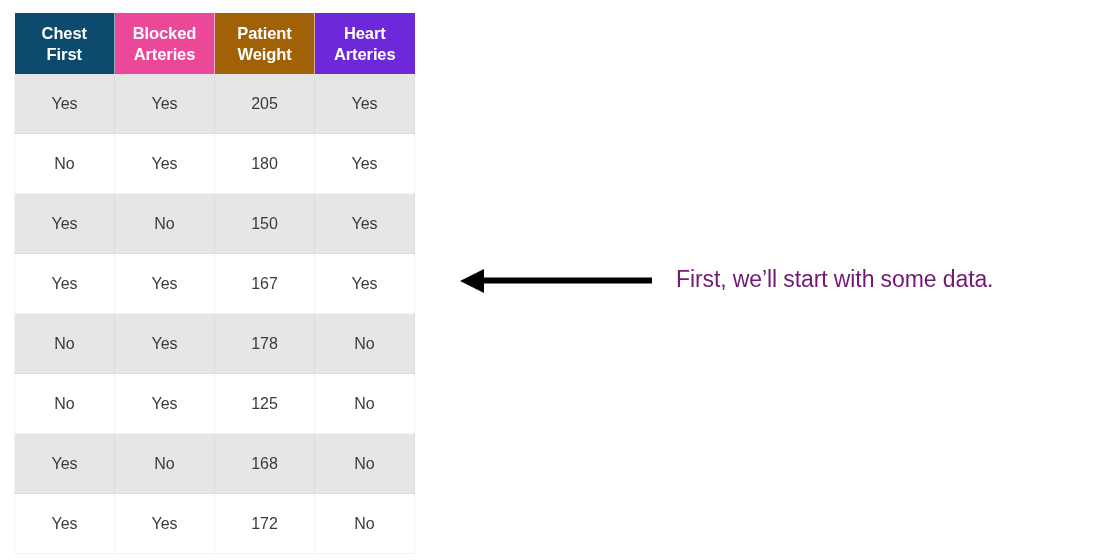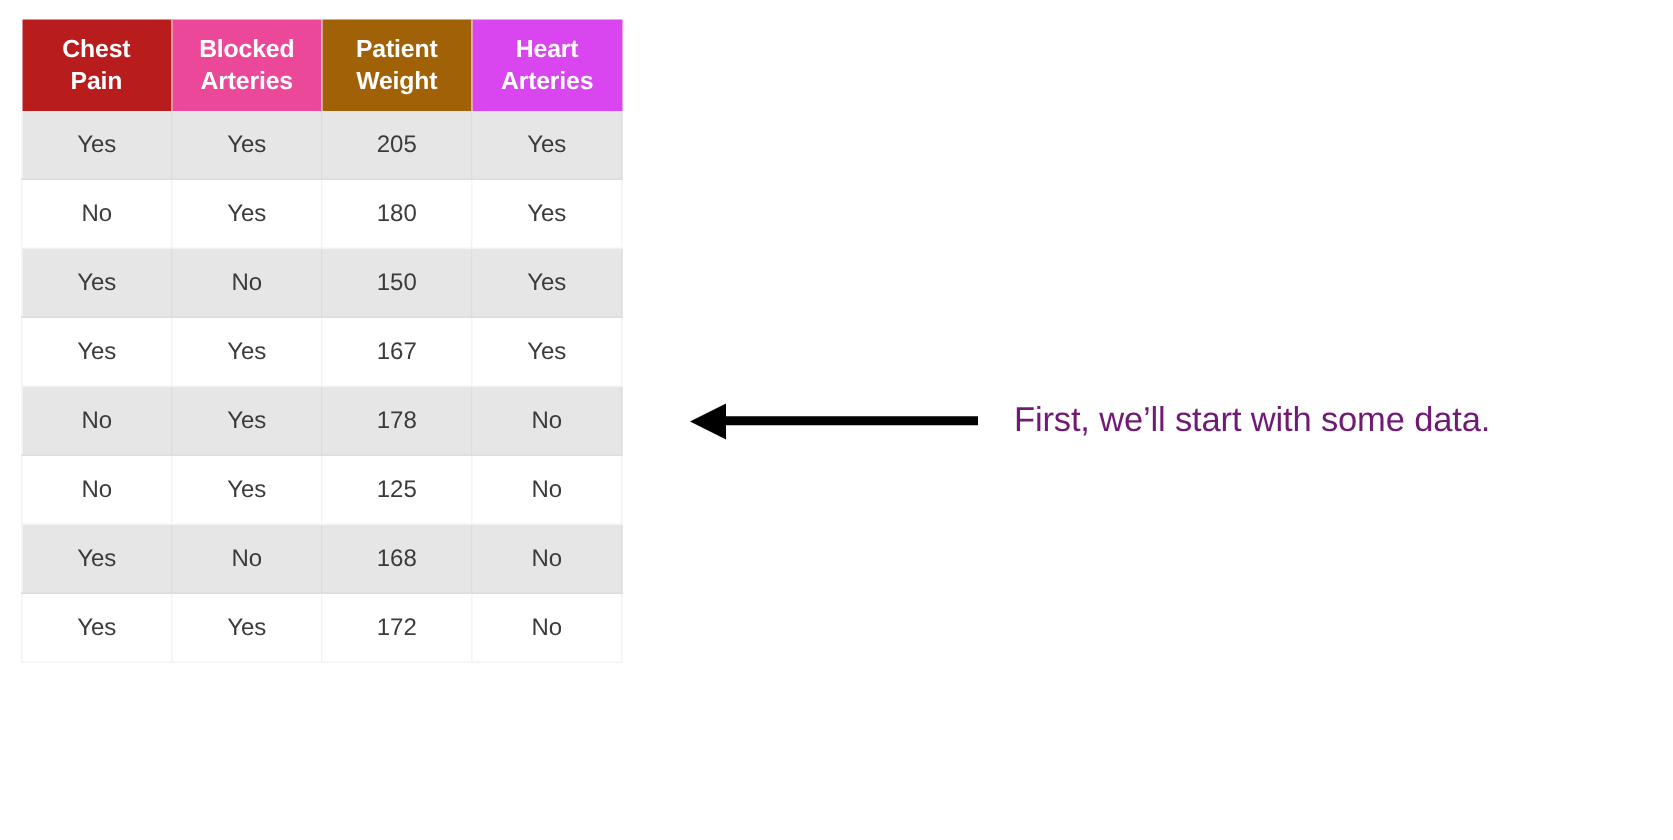--- a/index.html
+++ b/index.html
@@ -41,21 +41,21 @@
     line-height: 1.22;
     color: #ffffff;
     letter-spacing: -0.1px;
     border-right: 1px solid rgba(255,255,255,0.55);
   }
   #data-table thead th:last-child { border-right: none; }
 
   #data-table thead th .hdr-line { display: block; }
 
   #data-table tbody td {
-    height: 45px;
+    height: 59px;
     font-size: 16px;
     font-weight: normal;
     color: #3b3b3b;
     border-right: 1px solid #f3f3f3;
     border-bottom: 1px solid #f3f3f3;
   }
   #data-table tbody td:last-child { border-right: 1px solid #f3f3f3; }
   #data-table tbody td:first-child { border-left: 1px solid #f3f3f3; }
 
   #data-table tbody tr.row-odd td  { background: #e6e6e6; border-right-color: #dcdcdc; border-bottom-color: #dcdcdc; }
@@ -81,33 +81,33 @@
     white-space: nowrap;
     letter-spacing: -0.1px;
   }
 </style>
 </head>
 <body>
 
 <table id="data-table">
   <thead>
     <tr>
-      <th style="background: #b91c1c;">
+      <th style="background: #0c4a6e;">
         <span class="hdr-line">Chest</span>
-        <span class="hdr-line">Pain</span>
+        <span class="hdr-line">First</span>
       </th>
       <th style="background: #ec4899;">
         <span class="hdr-line">Blocked</span>
         <span class="hdr-line">Arteries</span>
       </th>
       <th style="background: #a16207;">
         <span class="hdr-line">Patient</span>
         <span class="hdr-line">Weight</span>
       </th>
-      <th style="background: #d946ef;">
+      <th style="background: #6d28d9;">
         <span class="hdr-line">Heart</span>
         <span class="hdr-line">Arteries</span>
       </th>
     </tr>
   </thead>
   <tbody id="table-body">
       <tr class="row-odd">
         <td>Yes</td>
         <td>Yes</td>
         <td>205</td>

